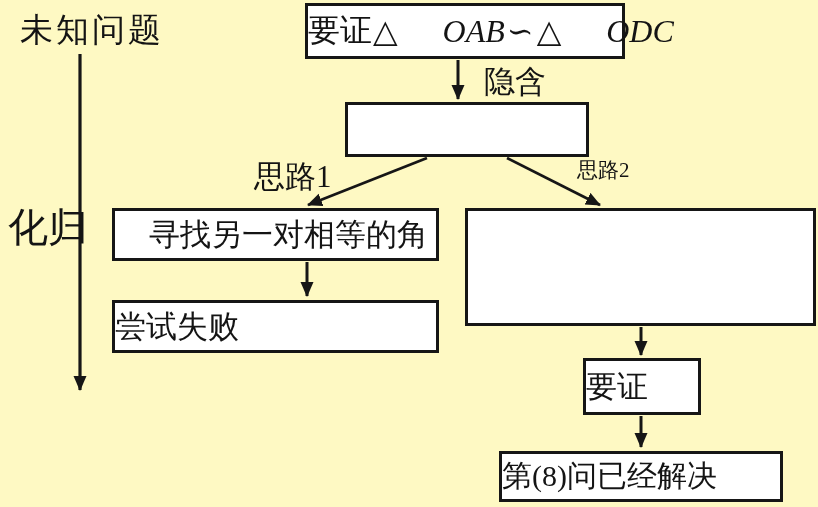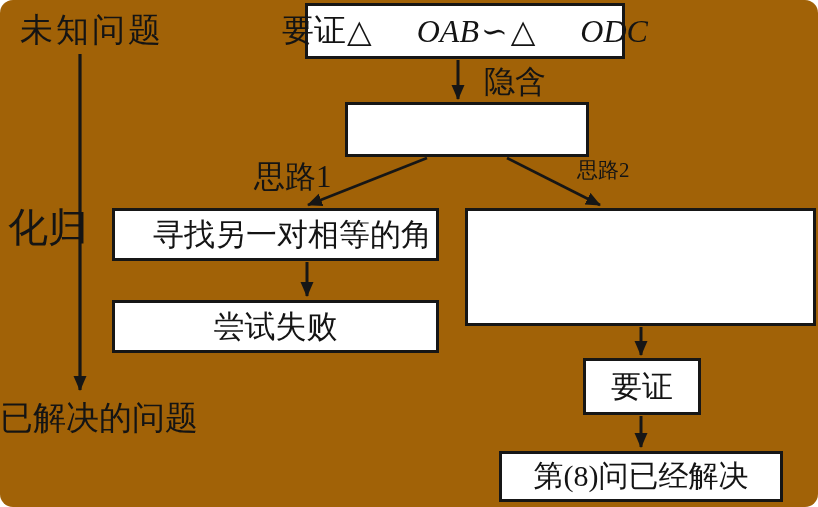--- a/index.html
+++ b/index.html
@@ -4,42 +4,41 @@
 <style>
   html, body {
     margin: 0;
     padding: 0;
     background: #ffffff;
   }
   .canvas {
     position: relative;
     width: 818px;
     height: 507px;
-    background: #a16207;
+    background: #fef9c3;
     font-family: "Liberation Serif", "DejaVu Serif", serif;
     color: #141414;
     overflow: hidden;
-    border-radius: 13px;
   }
   .svg-layer {
     position: absolute;
     left: 0;
     top: 0;
     width: 818px;
     height: 507px;
     pointer-events: none;
   }
   .box {
     position: absolute;
     box-sizing: border-box;
     border: 3px solid #161616;
     background: #ffffff;
     display: flex;
     align-items: center;
-    justify-content: center;
+    justify-content: space-between;
     white-space: nowrap;
   }
   .box-goal {
     left: 305px; top: 3px; width: 320px; height: 56px;
     font-size: 32px;
   }
   .box-implication {
     left: 345px; top: 102px; width: 244px; height: 55px;
   }
   .box-find-angle {
@@ -126,21 +125,20 @@
 
     <line x1="307" y1="262" x2="307" y2="296" stroke="#161616" stroke-width="3" marker-end="url(#ah)"></line>
 
     <line x1="641" y1="327" x2="641" y2="355" stroke="#161616" stroke-width="3" marker-end="url(#ah)"></line>
 
     <line x1="641" y1="416" x2="641" y2="447" stroke="#161616" stroke-width="3" marker-end="url(#ah)"></line>
   </svg>
 
   <span class="side-label lbl-unknown">未知问题</span>
   <span class="side-label lbl-transform">化归</span>
-  <span class="side-label lbl-solved-problem">已解决的问题</span>
 
   <span class="side-label lbl-implied">隐含</span>
   <span class="side-label lbl-approach1">思路1</span>
   <span class="side-label lbl-approach2">思路2</span>
 
   <div class="box box-goal">
     <span>要证</span>
       <span class="tri">△</span>
       <span class="math-italic">OAB</span>
       <span class="sim">∽</span>

